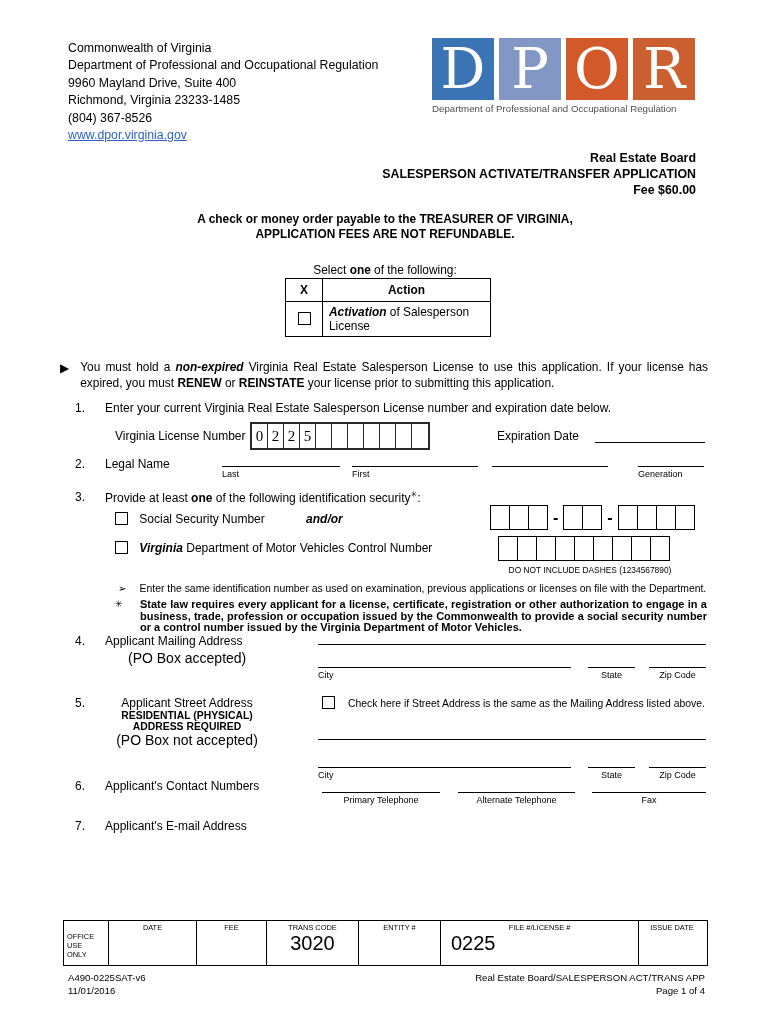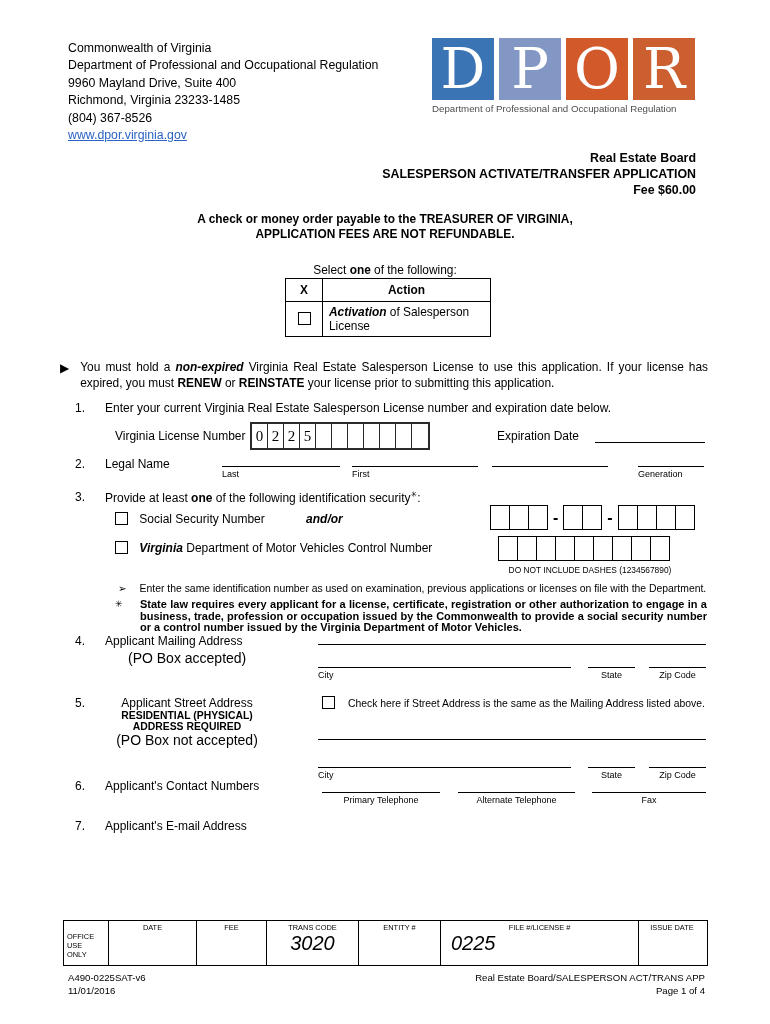--- a/index.html
+++ b/index.html
@@ -57,21 +57,21 @@
   .ln { height:13px; border-bottom:1.1px solid #000; }
   .lb { font-size:9px; padding-top:2px; }
   .lb.c { text-align:center; }
   .row-flex { display:flex; }
 
   
   .ot { display:flex; border:1.5px solid #000; height:46px; background:#fff; }
   .oc { border-right:1.2px solid #000; }
   .oc:last-child { border-right:none; }
   .oh { font-size:7.4px; text-align:center; padding-top:2px; }
-  .ov { font-size:20px; text-align:center; margin-top:0px;font-style:italic; }
+  .ov { font-size:20px; text-align:center; margin-top:0px; }
   .ov.left { text-align:left; padding-left:10px; }
   .corner { font-size:7.4px; line-height:8.8px; padding:12px 0 0 3px; }
   .ftr { font-size:9.6px; line-height:12.6px; }
   .small-note { font-size:11px; line-height:11.6px;font-weight:bold; }
   sup.star { font-size:8px; }
 </style>
 </head>
 <body>
 
 <div class="page">

